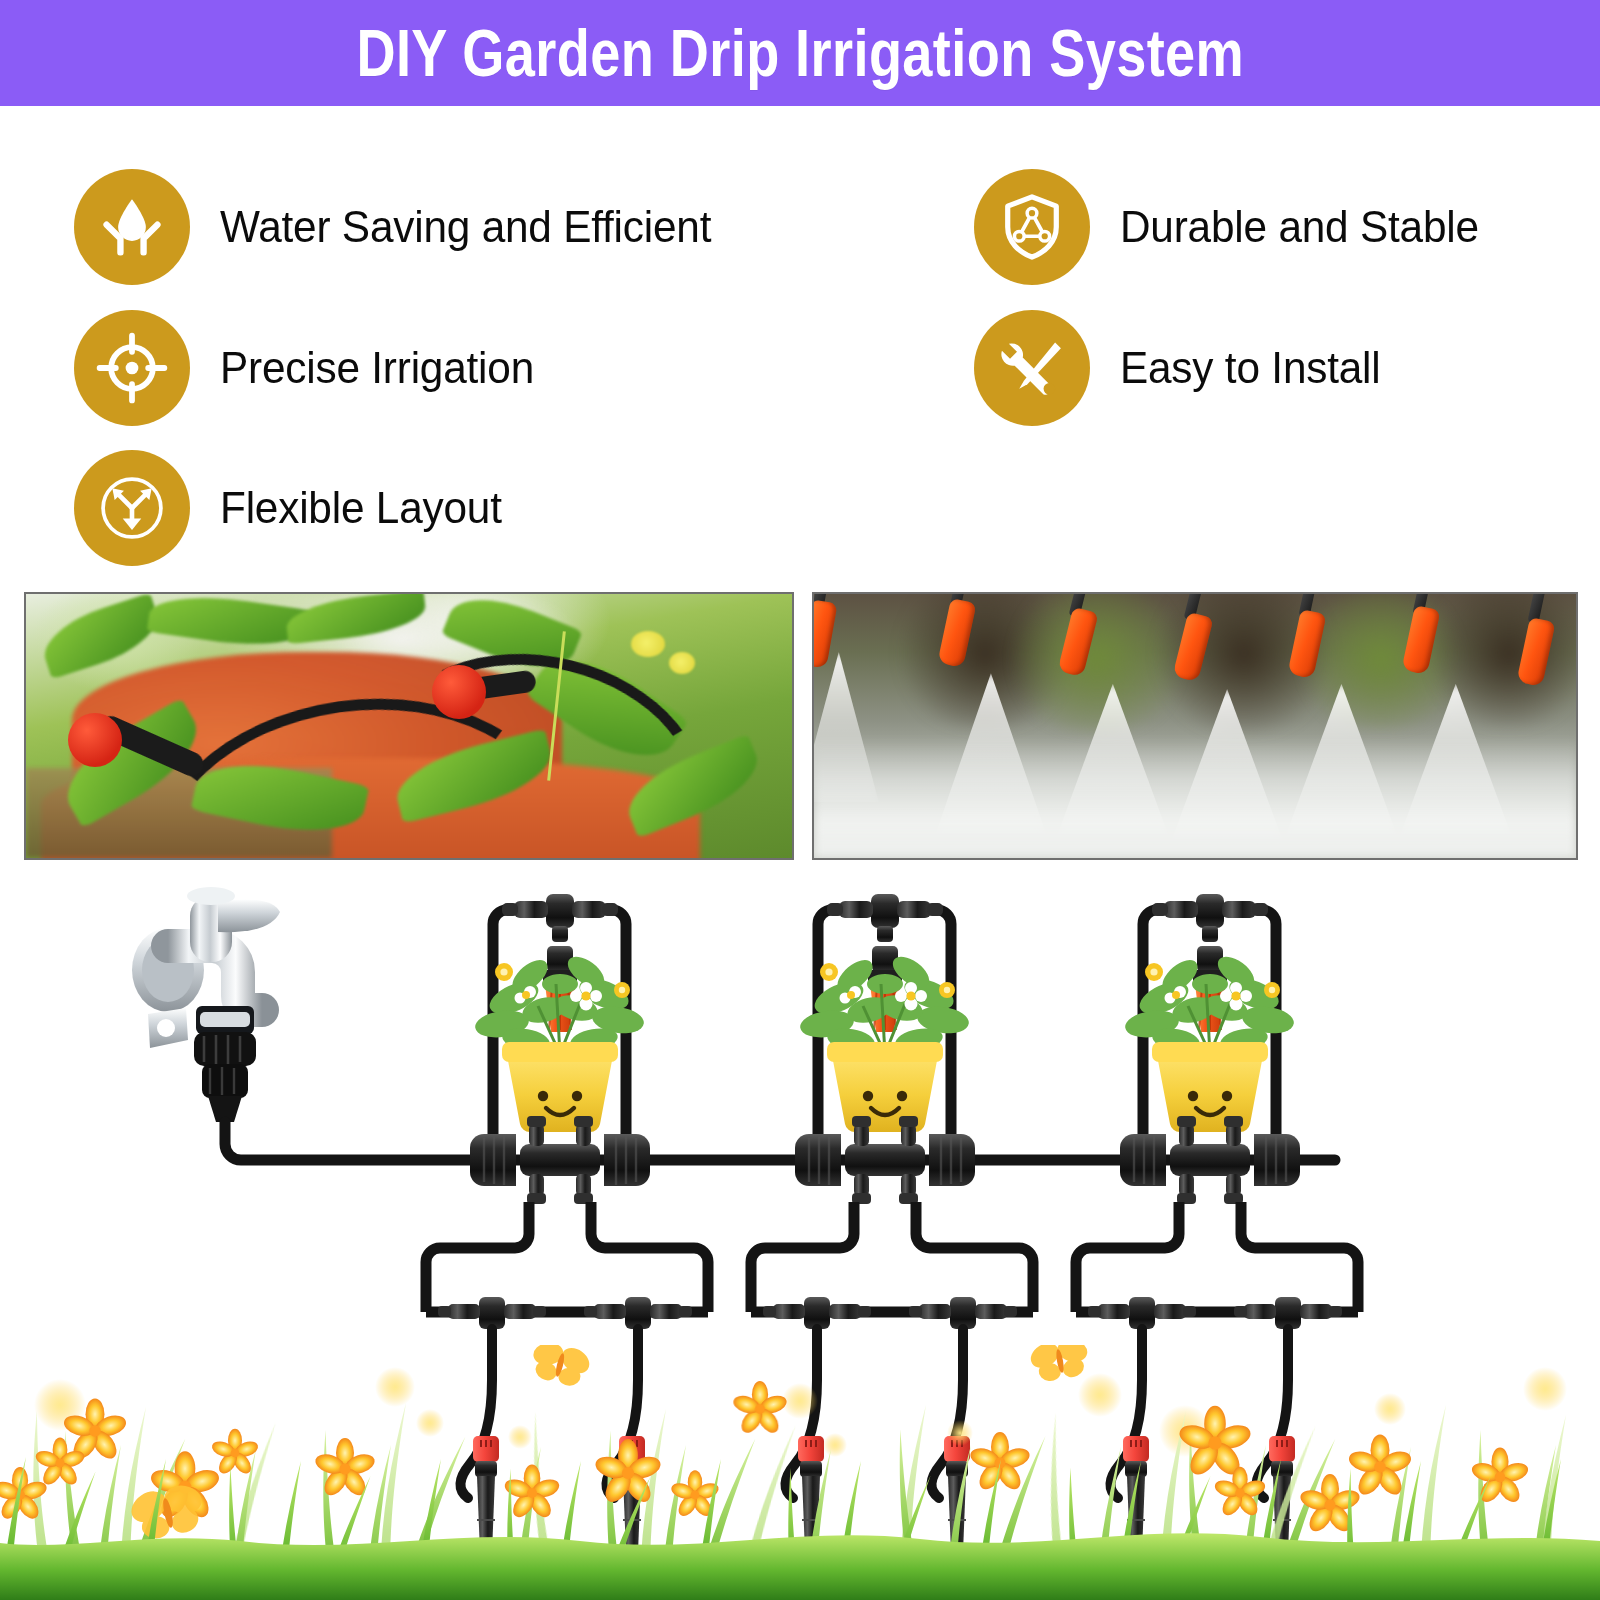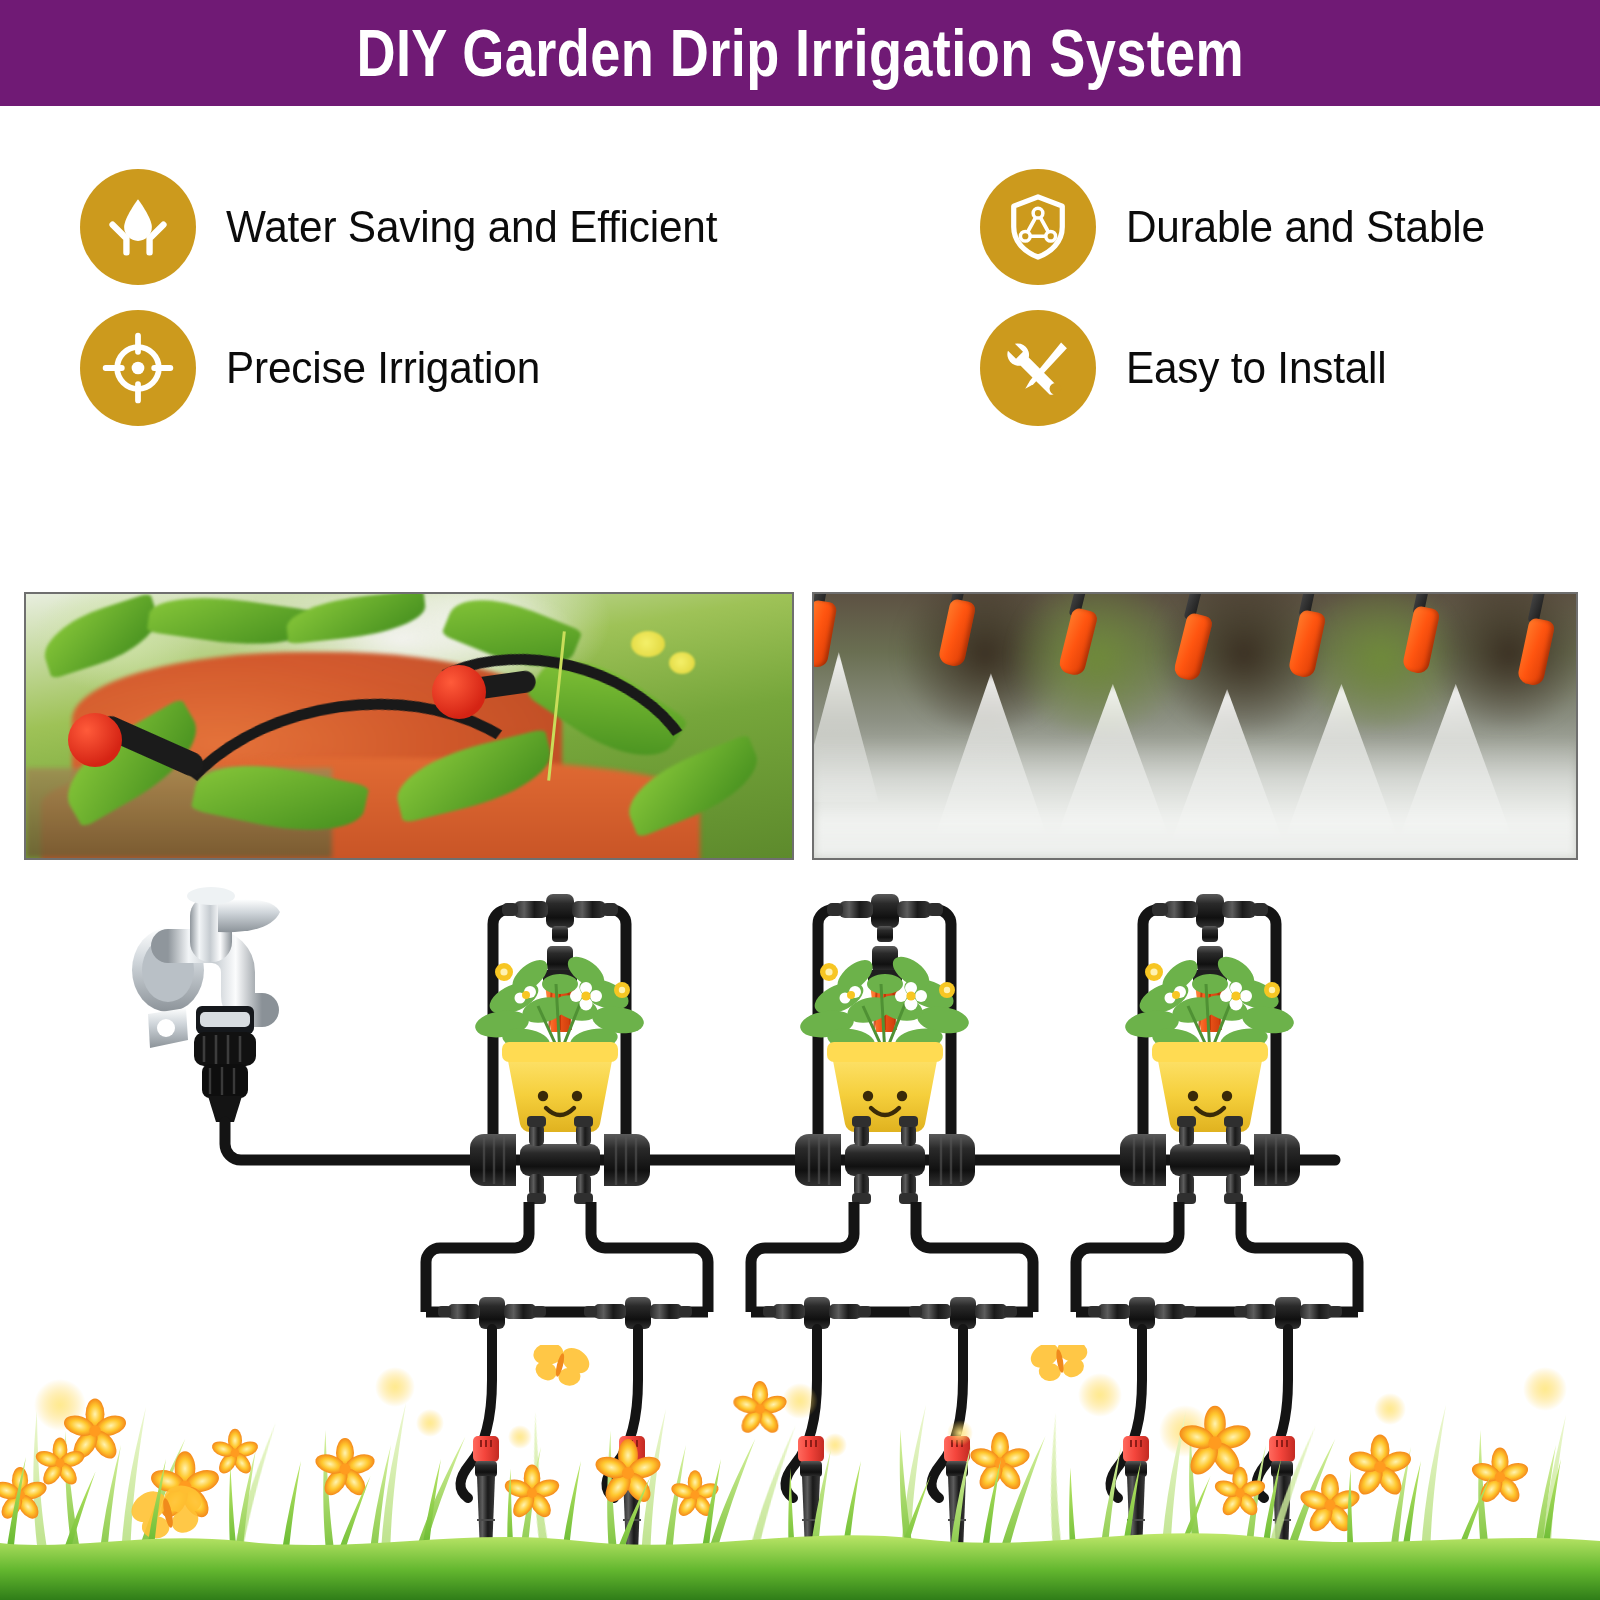--- a/index.html
+++ b/index.html
@@ -8,38 +8,38 @@
     width: 1600px; height: 1600px;
     background: #ffffff;
     font-family: "Liberation Sans", sans-serif;
     overflow: hidden;
   }
   #page { position: relative; width: 1600px; height: 1600px; background:#fff; }
 
   
   .header-band {
     position: absolute; left: 0; top: 0; width: 1600px; height: 106px;
-    background: #701a75;
+    background: #8b5cf6;
     display: flex; align-items: center; justify-content: center;
   }
   .header-title {
     color: #ffffff;
     font-size: 66px;
     font-weight: 700;
     letter-spacing: 0.5px;
     transform: scaleX(0.82);
     transform-origin: center;
     white-space: nowrap;
     font-family: "Liberation Sans", sans-serif;
     text-shadow: 0 1px 0 rgba(0,0,0,0.05);
   }
 
   
   .features {
-    position: absolute; left: 8px; top: 140px; width: 1320px; height: 440px;
+    position: absolute; left: 2px; top: 140px; width: 1320px; height: 440px;
   }
   .feature {
     position: absolute;
     display: flex; align-items: center;
     height: 120px;
   }
   .feature .badge {
     width: 116px; height: 116px; border-radius: 50%;
     background: #cc9a1d;
     flex: 0 0 116px;
@@ -204,20 +204,34 @@
       <div class="badge">
         <svg viewBox="0 0 64 64">
           <circle cx="32" cy="32" r="18" fill="none" stroke="#fff" stroke-width="5"></circle>
           <circle cx="32" cy="32" r="5.5" fill="#fff"></circle>
           <path d="M32 4 L32 18 M32 46 L32 60 M4 32 L18 32 M46 32 L60 32" stroke="#fff" stroke-width="5" stroke-linecap="round"></path>
         </svg>
       </div>
       <div class="flabel">Precise Irrigation</div>
     </div>
 
+    <div class="feature f-2">
+      <div class="badge">
+        <svg viewBox="0 0 64 64">
+          <circle cx="32" cy="32" r="25" fill="none" stroke="#fff" stroke-width="3.2"></circle>
+          <path d="M32 32 L20 20" stroke="#fff" stroke-width="4" stroke-linecap="round"></path>
+          <path d="M15 15 L25 17 L17 25 Z" fill="#fff"></path>
+          <path d="M32 32 L44 20" stroke="#fff" stroke-width="4" stroke-linecap="round"></path>
+          <path d="M49 15 L47 25 L39 17 Z" fill="#fff"></path>
+          <path d="M32 32 L32 44" stroke="#fff" stroke-width="4" stroke-linecap="round"></path>
+          <path d="M32 51 L24 41 L40 41 Z" fill="#fff"></path>
+        </svg>
+      </div>
+      <div class="flabel">Flexible Layout</div>
+    </div>
 
     <div class="feature f-4">
       <div class="badge">
         <svg viewBox="0 0 64 64">
           <g fill="#fff">
             <path d="M12 11 a10 10 0 0 1 12 12 L49 48 a6 6 0 0 1 -7 7 L17 30 A10 10 0 0 1 6 17 l7 7 l6 -6 Z"></path>
             <circle cx="47" cy="50" r="5" fill="#cc9a1d"></circle>
             <path d="M52 10 L57 15 L28 46 L21 50 L25 43 Z"></path>
           </g>
         </svg>

